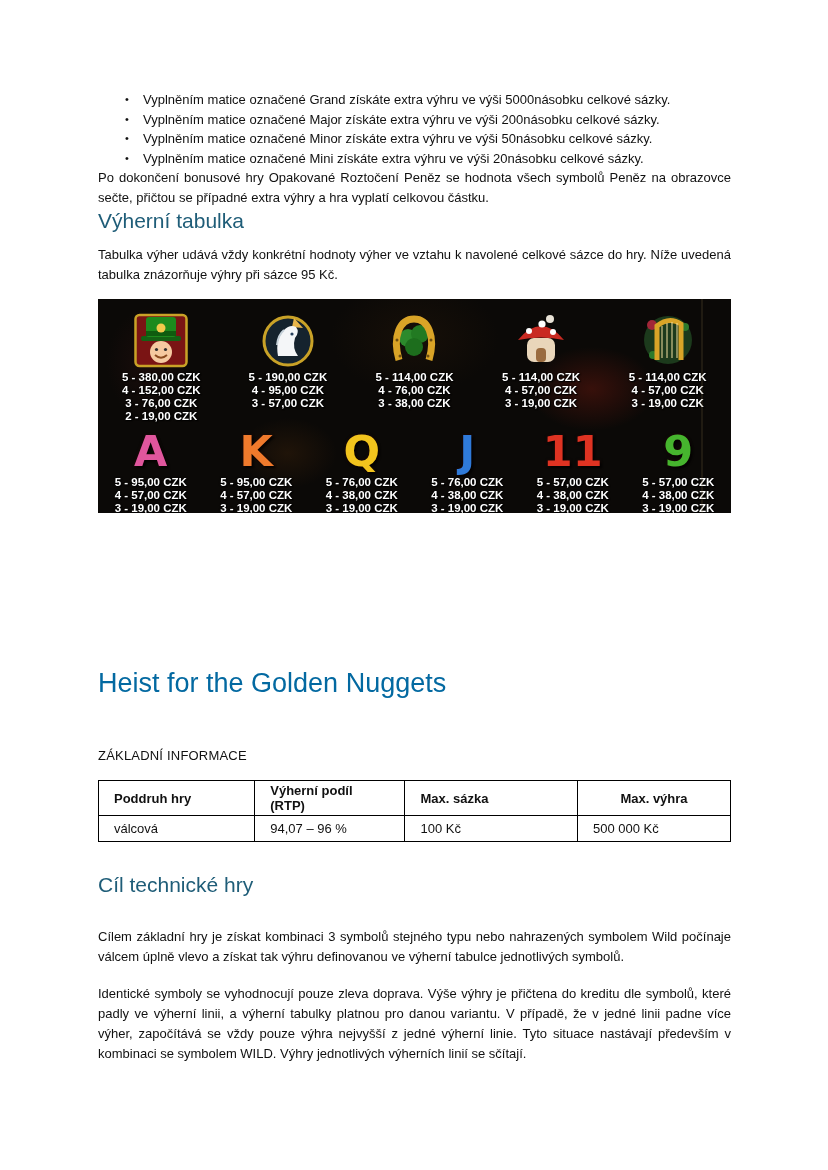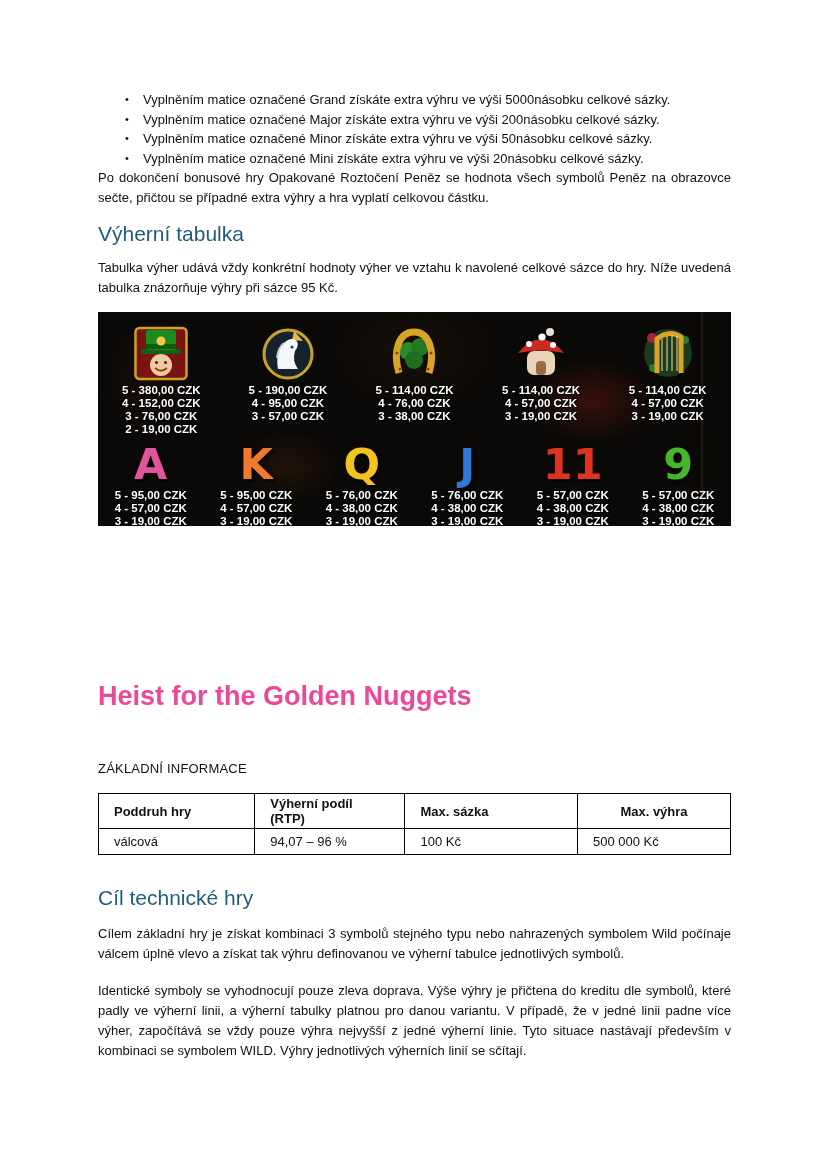--- a/index.html
+++ b/index.html
@@ -15,30 +15,30 @@
 
   
   .bullets { list-style:none; margin-top:90px; }
   .bullets li { display:flex; font-size:13px; line-height:19.5px; }
   .b-dot { width:45px; padding-left:27px; flex:none; font-size:11px; }
   .b-text { flex:1; }
 
   .body-para { font-size:13px; line-height:20px; text-align:justify; }
   .para-bonus    { margin-top:0; }
   .para-paytable { margin-top:11px; }
-  .para-goal-1   { margin-top:13px; }
+  .para-goal-1   { margin-top:29px; }
   .para-goal-2   { margin-top:17px; }
 
   h2.section-heading {
     font-size:21px; font-weight:400; color:#1f5d78; letter-spacing:0;
-    margin-top:13px; line-height:26px;
+    line-height:26px;
   }
   h2.goal-heading { margin-top:30px; }
   h1.game-heading {
-    font-size:27px; font-weight:700; color:#ec4899;
+    font-size:27px; font-weight:400; color:#0369a1;
     margin-top:154px; line-height:33px;
   }
   .basic-info-label { font-size:13px; margin-top:48px; letter-spacing:0.2px; }
 
   
   table.info-table { border-collapse:collapse; margin-top:17px; width:633px; }
   table.info-table th, table.info-table td {
     border:1.5px solid #000; font-size:13px; text-align:left;
     height:26px; padding:2px 15px; vertical-align:middle;
   }

